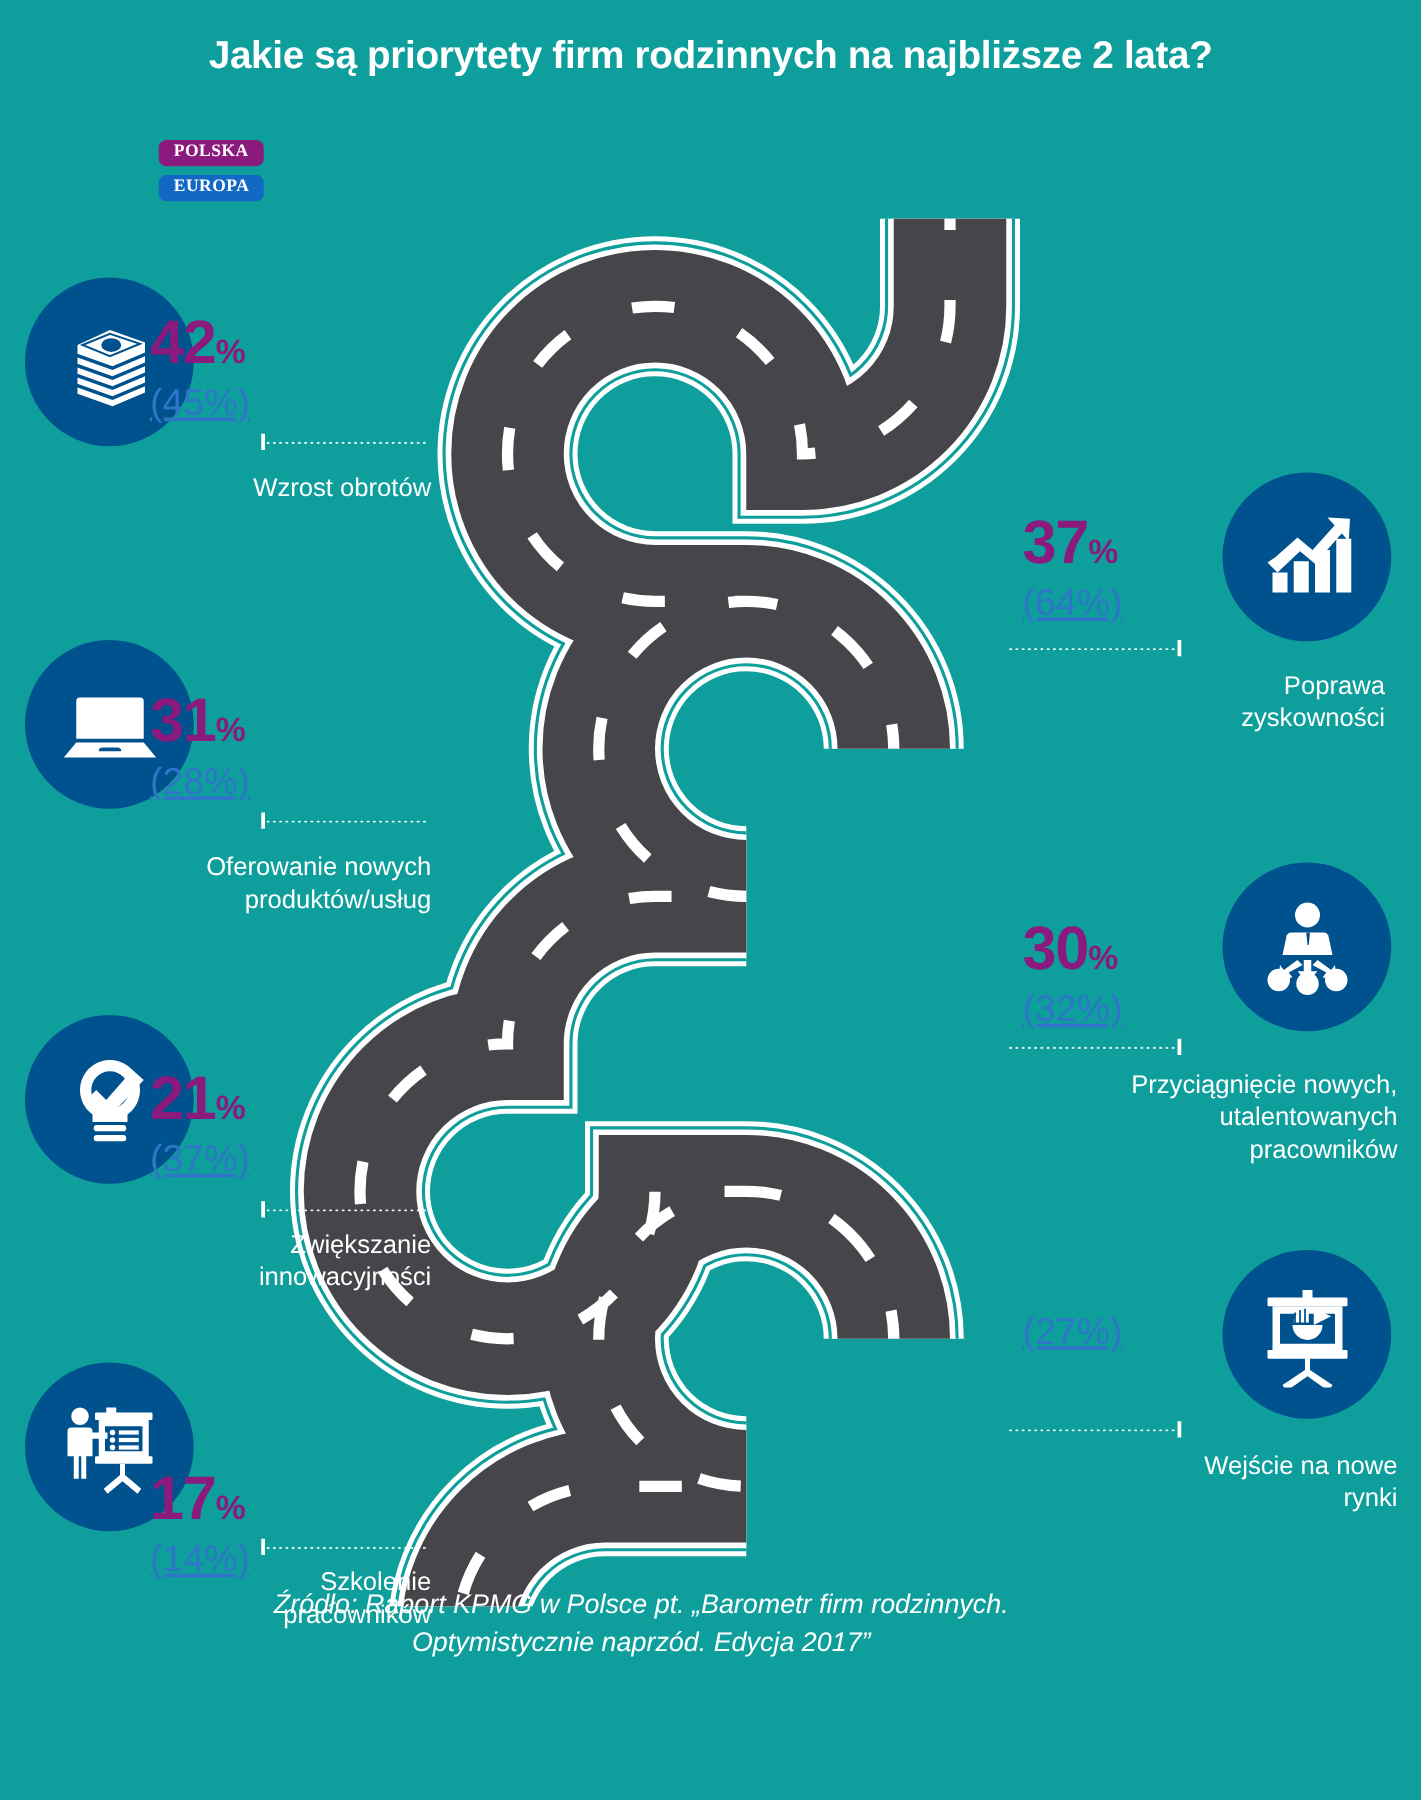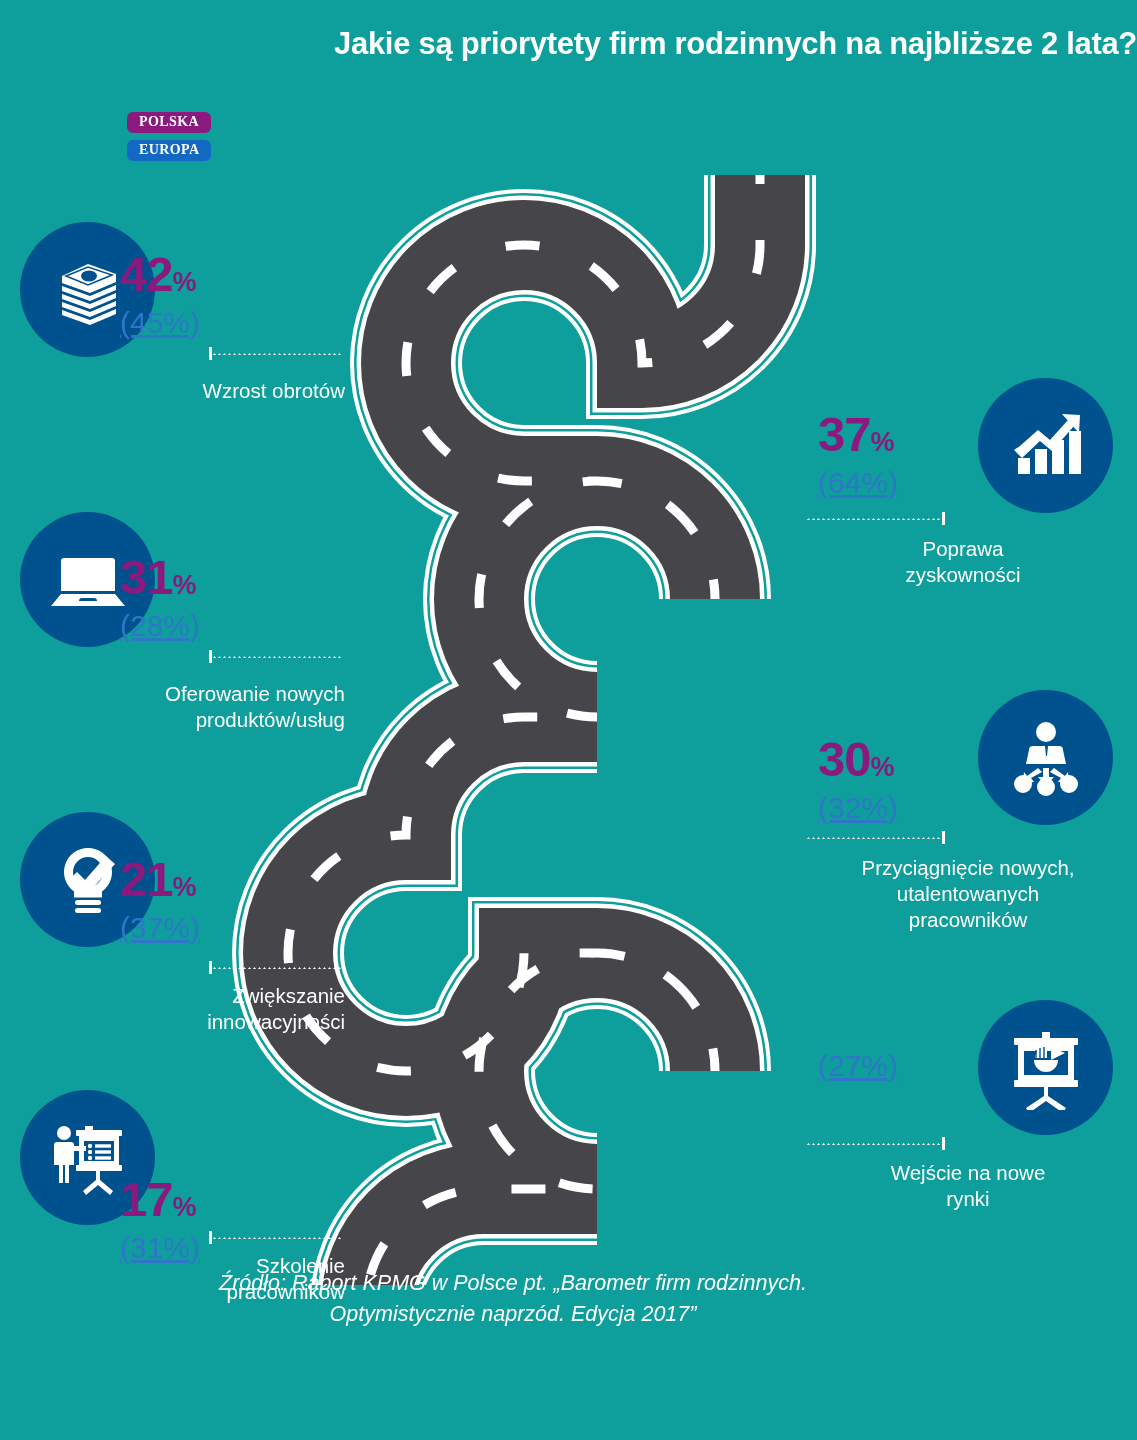--- a/index.html
+++ b/index.html
@@ -21,21 +21,21 @@
     width: 1137px;
     height: 1440px;
   }
 
   
   .title {
     position: absolute;
     top: 26px;
     left: 0;
     width: 1137px;
-    text-align: right;
+    text-align: center;
     color: #ffffff;
     font-size: 31px;
     font-weight: bold;
     letter-spacing: -0.3px;
     white-space: nowrap;
   }
 
   
   .legend {
     position: absolute;
@@ -133,21 +133,21 @@
   }
 
   .caption {
     position: absolute;
     color: #ffffff;
     font-size: 20.5px;
     line-height: 1.26;
     white-space: pre-line;
   }
   .caption.left  { text-align: right; }
-  .caption.right { text-align: center; }
+  .caption.right { text-align: right; }
 
   
   .footer {
     position: absolute;
     left: 0;
     top: 1268px;
     width: 1026px;
     text-align: center;
     color: #ffffff;
     font-style: italic;
@@ -390,21 +390,21 @@
             <circle cx="44" cy="36" r="2.2"></circle>
               <rect x="49" y="34.3" width="16" height="3.4"></rect>
             <circle cx="44" cy="42" r="2.2"></circle>
               <rect x="49" y="40.3" width="16" height="3.4"></rect>
           </g>
         </g>
       </svg>
     </div>
     <div class="stat-block left" style="left:120px; top:1127px; width:225px;margin-top:48px;">
       <div class="pct-pl"><span>17</span><span class="sym">%</span></div>
-      <div class="pct-eu">(31%)</div>
+      <div class="pct-eu">(14%)</div>
     </div>
     <div class="dotline" style="left:209px; top:1231px; width:133px;">
       <div class="tick"></div>
       <div class="dots"></div>
     </div>
     <div class="caption left" style="left:60px; top:1253px; width:285px;">Szkolenie
 pracowników</div>
   </div>
 
   <div class="footer">Źródło: Raport KPMG w Polsce pt. „Barometr firm rodzinnych.

